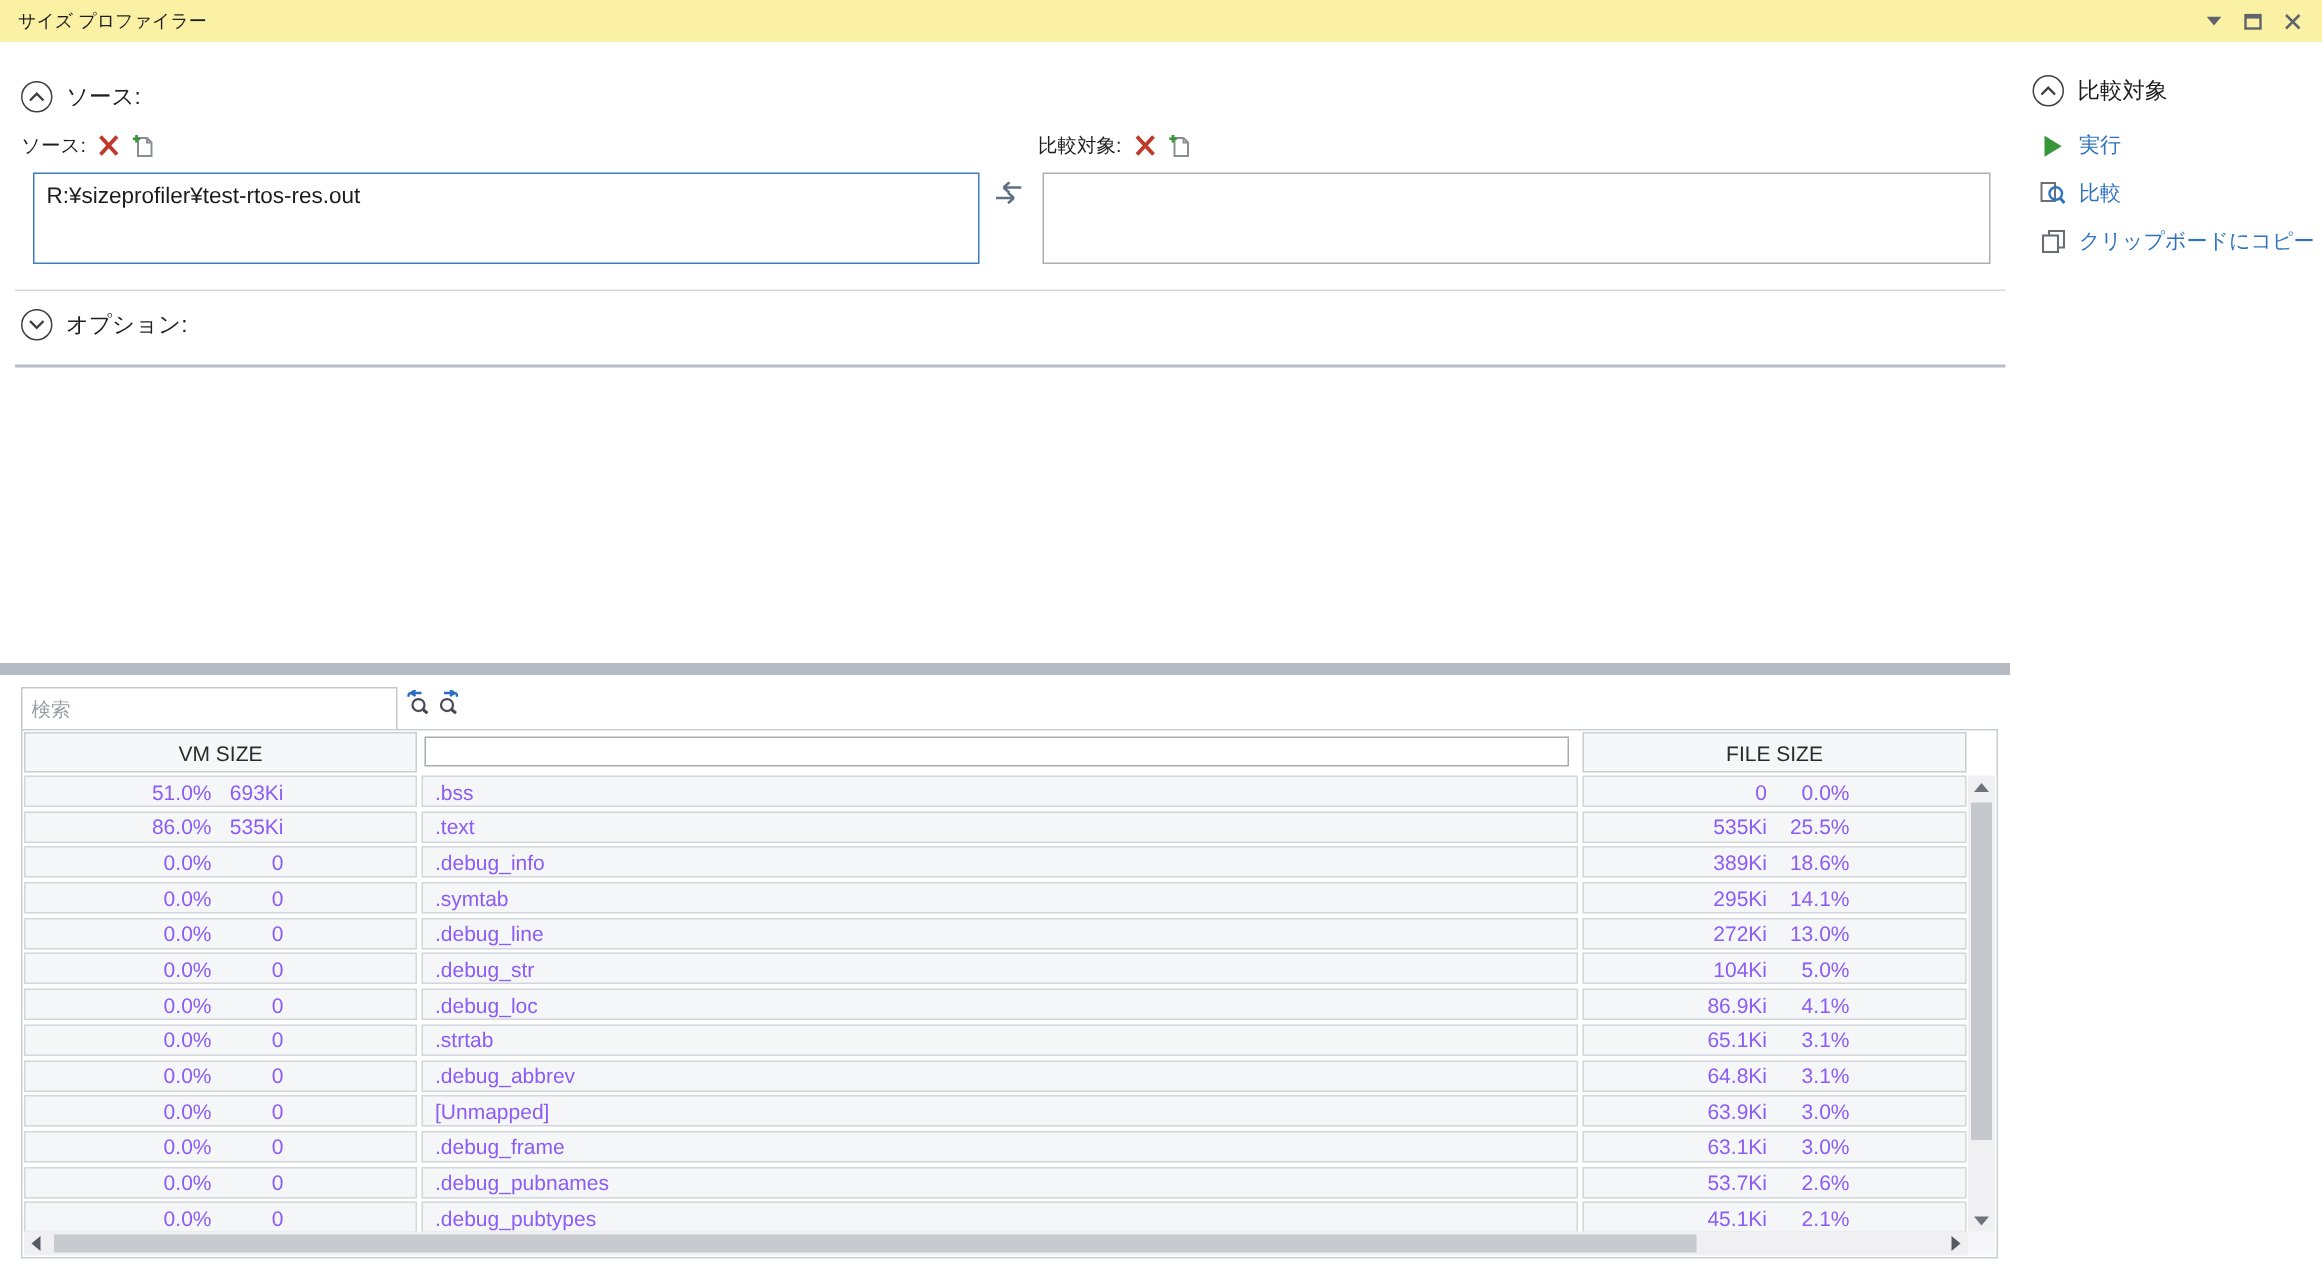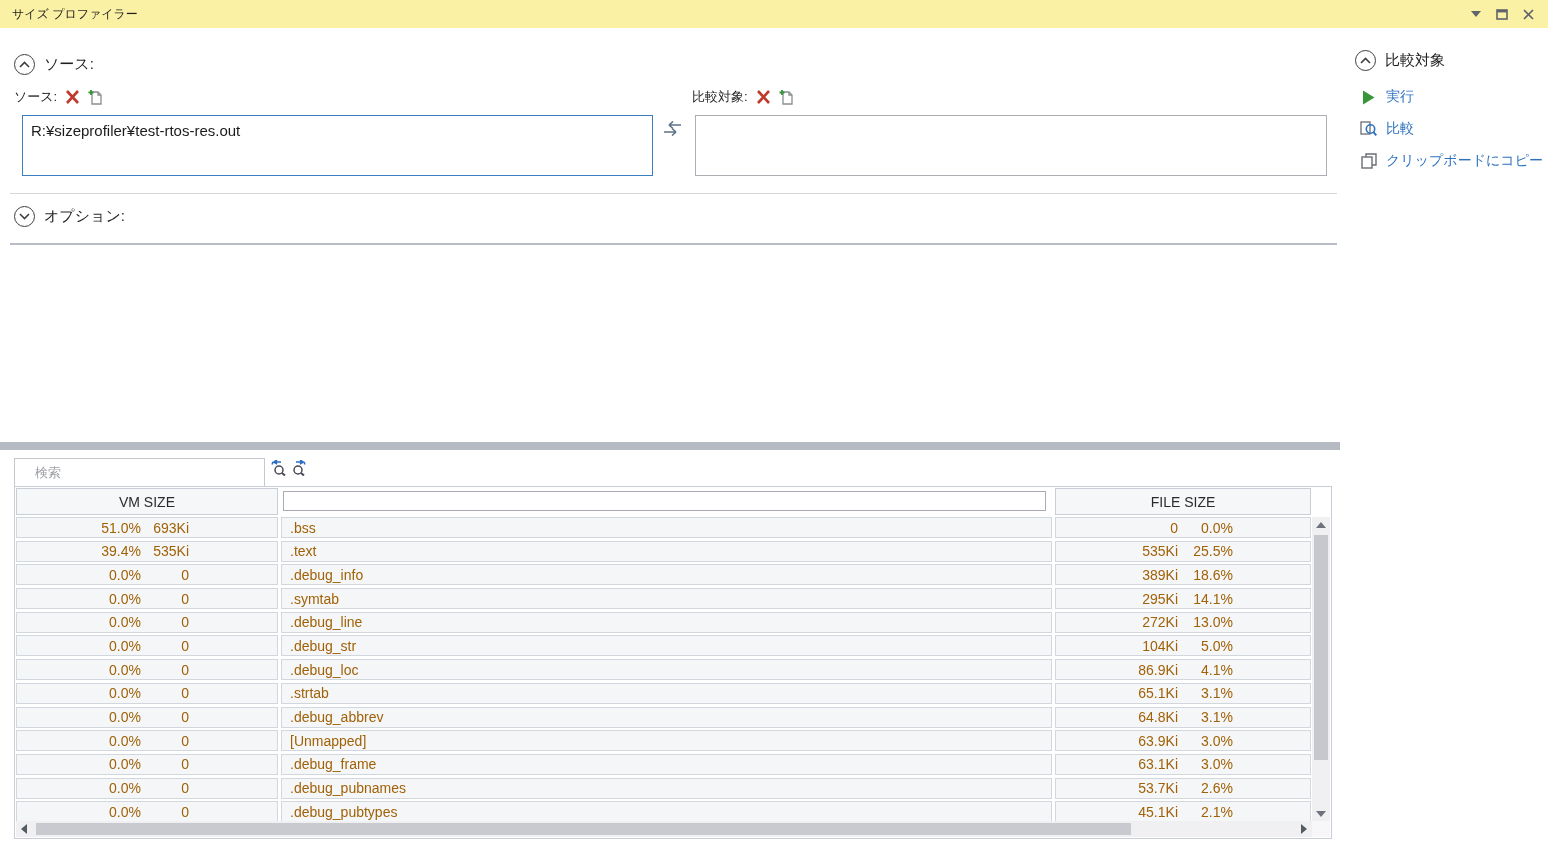--- a/index.html
+++ b/index.html
@@ -43,40 +43,40 @@
   .action-item { position:absolute; left:1360px; display:flex; align-items:center; gap:9px;
     font-size:14px; color:#2f73be; cursor:pointer; }
   .action-item .aicon { width:17px; display:flex; justify-content:center; }
   #act-run { top:88px; } #act-compare { top:120px; } #act-copy { top:152px;align-items:center; }
 
   
   .splitter { position:absolute; left:0; top:442px; width:1340px; height:8px; background:#b6bac2; }
 
   
   #search-input { position:absolute; left:14px; top:458px; width:251px; height:29px;
-    border:1px solid #c5c8cc; font-size:13px; padding:0 20px; color:#c2410c; outline:none;
+    border:1px solid #c5c8cc; font-size:13px; padding:0 6px; color:#c2410c; outline:none;
     font-family:"Liberation Sans","DejaVu Sans",sans-serif; }
   #search-input::placeholder { color:#9b9ea3; }
   .search-nav { position:absolute; top:460px; }
   #search-prev { left:271px; } #search-next { left:290px; }
 
   
   .table { position:absolute; left:14px; top:486px; width:1318px; height:353px;
     border:1px solid #c9cdd5; background:#fff; }
   .thead { position:absolute; left:1px; top:1px; height:27px; display:flex; }
   .hcell { background:#f6f7f8; border:1px solid #c9cdd5; font-size:14px; color:#2b2b2b;
     display:flex; align-items:center; justify-content:center; }
   .hcell.vm   { width:262px; margin-right:3px; }
   .hcell.name { width:771px; margin-right:3px; border:none; background:#fff; align-items:center; }
   .name-filter { width:100%; height:20px; margin:0 6px 2px 2px; border:1px solid #a8abb2; background:#fff; }
   .hcell.file { width:256px; }
 
   .tbody { position:absolute; left:1px; top:30px; width:1296px; }
   .trow { display:flex; height:21px; margin-bottom:2.7px; }
-  .tcell { background:#f5f6f8; border:1px solid #d2d6dd; font-size:14px; color:#a16207;
+  .tcell { background:#f5f6f8; border:1px solid #d2d6dd; font-size:14px; color:#8b5cf6;
     display:flex; align-items:center; }
   .tcell.vm   { width:262px; margin-right:3px; padding-left:6px; }
   .tcell.name { width:771px; margin-right:3px; padding-left:8px;text-align:right; }
   .tcell.file { width:256px; }
   .num { display:inline-block; text-align:right; }
   .vm-pct { width:118px; } .vm-val { width:48px; }
   .file-val { width:122px; } .file-pct { width:55px; }
 
   
   .vscroll { position:absolute; right:1px; top:30px; width:18px; height:305px; background:#f0f0f3; }
@@ -254,21 +254,21 @@
     </div>
     <div class="tcell name">.bss</div>
     <div class="tcell file">
       <span class="num file-val">0</span>
       <span class="num file-pct">0.0%</span>
     </div>
   </div>
 
   <div class="trow">
     <div class="tcell vm">
-      <span class="num vm-pct">39.4%</span>
+      <span class="num vm-pct">86.0%</span>
       <span class="num vm-val">535Ki</span>
     </div>
     <div class="tcell name">.text</div>
     <div class="tcell file">
       <span class="num file-val">535Ki</span>
       <span class="num file-pct">25.5%</span>
     </div>
   </div>
 
   <div class="trow">

